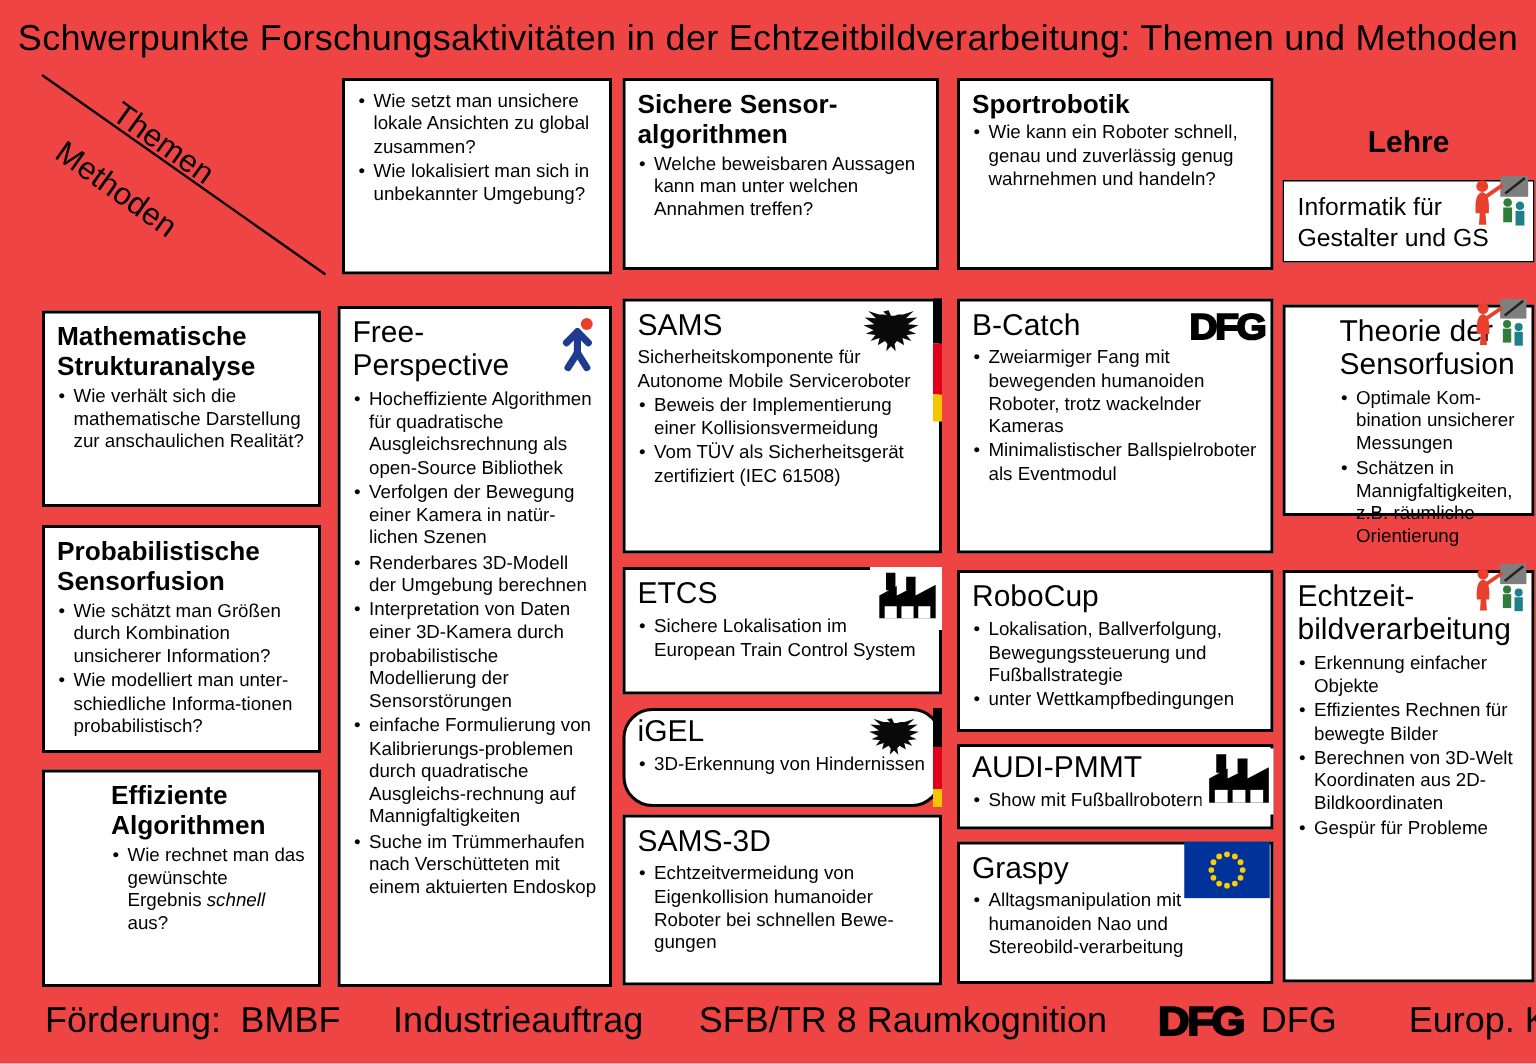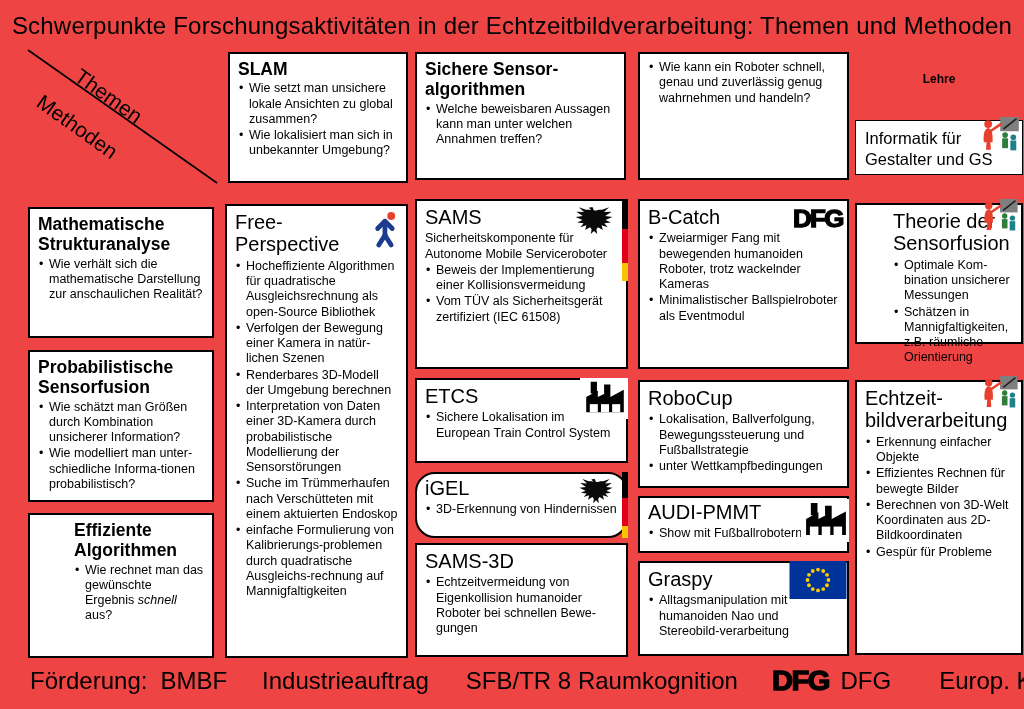--- a/index.html
+++ b/index.html
@@ -86,36 +86,36 @@
 
   <div id="main-title" class="abs">Schwerpunkte Forschungsaktivitäten in der Echtzeitbildverarbeitung: Themen und Methoden</div>
 
   <svg class="abs" style="left:20px;top:44px;" width="205" height="145">
     <line x1="8" y1="6" x2="197" y2="139" stroke="#000" stroke-width="1.6"></line>
   </svg>
   <div class="abs rot" style="left:84px;top:64px;transform:rotate(35.5deg);">Themen</div>
   <div class="abs rot" style="left:46px;top:90px;transform:rotate(35.5deg);">Methoden</div>
 
   <div class="box" style="left:228px;top:52px;width:180px;height:131px;">
-    <div class="t-title">SLAM</div>
     <div class="bullet">Wie setzt man unsichere lokale Ansichten zu global zusammen?</div>
     <div class="bullet">Wie lokalisiert man sich in unbekannter Umgebung?</div>
   </div>
 
   <div class="box" style="left:415px;top:52px;width:211px;height:128px;">
     <div class="t-title">Sichere Sensor-
 algorithmen</div>
     <div class="bullet">Welche beweisbaren Aussagen kann man unter welchen Annahmen treffen?</div>
   </div>
 
   <div class="box" style="left:638px;top:52px;width:211px;height:128px;">
+    <div class="t-title">Sportrobotik</div>
     <div class="bullet">Wie kann ein Roboter schnell, genau und zuverlässig genug wahrnehmen und handeln?</div>
   </div>
 
-  <div class="abs" style="left:855px;top:72px;width:168px;text-align:center;font-weight:bold;font-size:12px;">Lehre</div>
+  <div class="abs" style="left:855px;top:84px;width:168px;text-align:center;font-weight:bold;font-size:20px;">Lehre</div>
 
   <div class="box thin" style="left:855px;top:120px;width:168px;height:55px;padding:7px 18px 4px 9px;">
     <div style="font-size:16.5px;line-height:1.3;">Informatik für Gestalter und GS</div>
     <svg class="icon" style="right:2px;top:-4px;" width="44" height="35">
         <use href="#sym-teach"></use>
       </svg>
   </div>
 
   <div class="box" style="left:28px;top:207px;width:186px;height:131px;">
     <div class="t-title">Mathematische
@@ -139,22 +139,22 @@
   <div class="box clip" style="left:225px;top:204px;width:183px;height:454px;">
     <div class="p-title" style="padding-right:26px;">Free-
 Perspective</div>
     <svg class="icon" style="right:6px;top:5px;" width="27" height="38">
         <use href="#sym-sfb"></use>
       </svg>
     <div class="bullet">Hocheffiziente Algorithmen für quadratische Ausgleichsrechnung als open-Source Bibliothek</div>
     <div class="bullet">Verfolgen der Bewegung einer Kamera in natür-lichen Szenen</div>
     <div class="bullet">Renderbares 3D-Modell der Umgebung berechnen</div>
     <div class="bullet">Interpretation von Daten einer 3D-Kamera durch probabilistische Modellierung der Sensorstörungen</div>
+    <div class="bullet">einfache Formulierung von Kalibrierungs-problemen durch quadratische Ausgleichs-rechnung auf Mannigfaltigkeiten</div>
     <div class="bullet">Suche im Trümmerhaufen nach Verschütteten mit einem aktuierten Endoskop</div>
-    <div class="bullet">einfache Formulierung von Kalibrierungs-problemen durch quadratische Ausgleichs-rechnung auf Mannigfaltigkeiten</div>
   </div>
 
   <div class="box" style="left:415px;top:199px;width:213px;height:170px;">
     <div class="p-title">SAMS</div>
     <svg class="icon" style="right:12px;top:4px;" width="40" height="31">
         <use href="#sym-eagle"></use>
       </svg>
     <div class="flag-stripe" style="right:-2px;top:-2px;height:82px;">
       <div style="height:30px;background:#000;"></div>
         <div style="height:34px;background:#e1001a;"></div>

